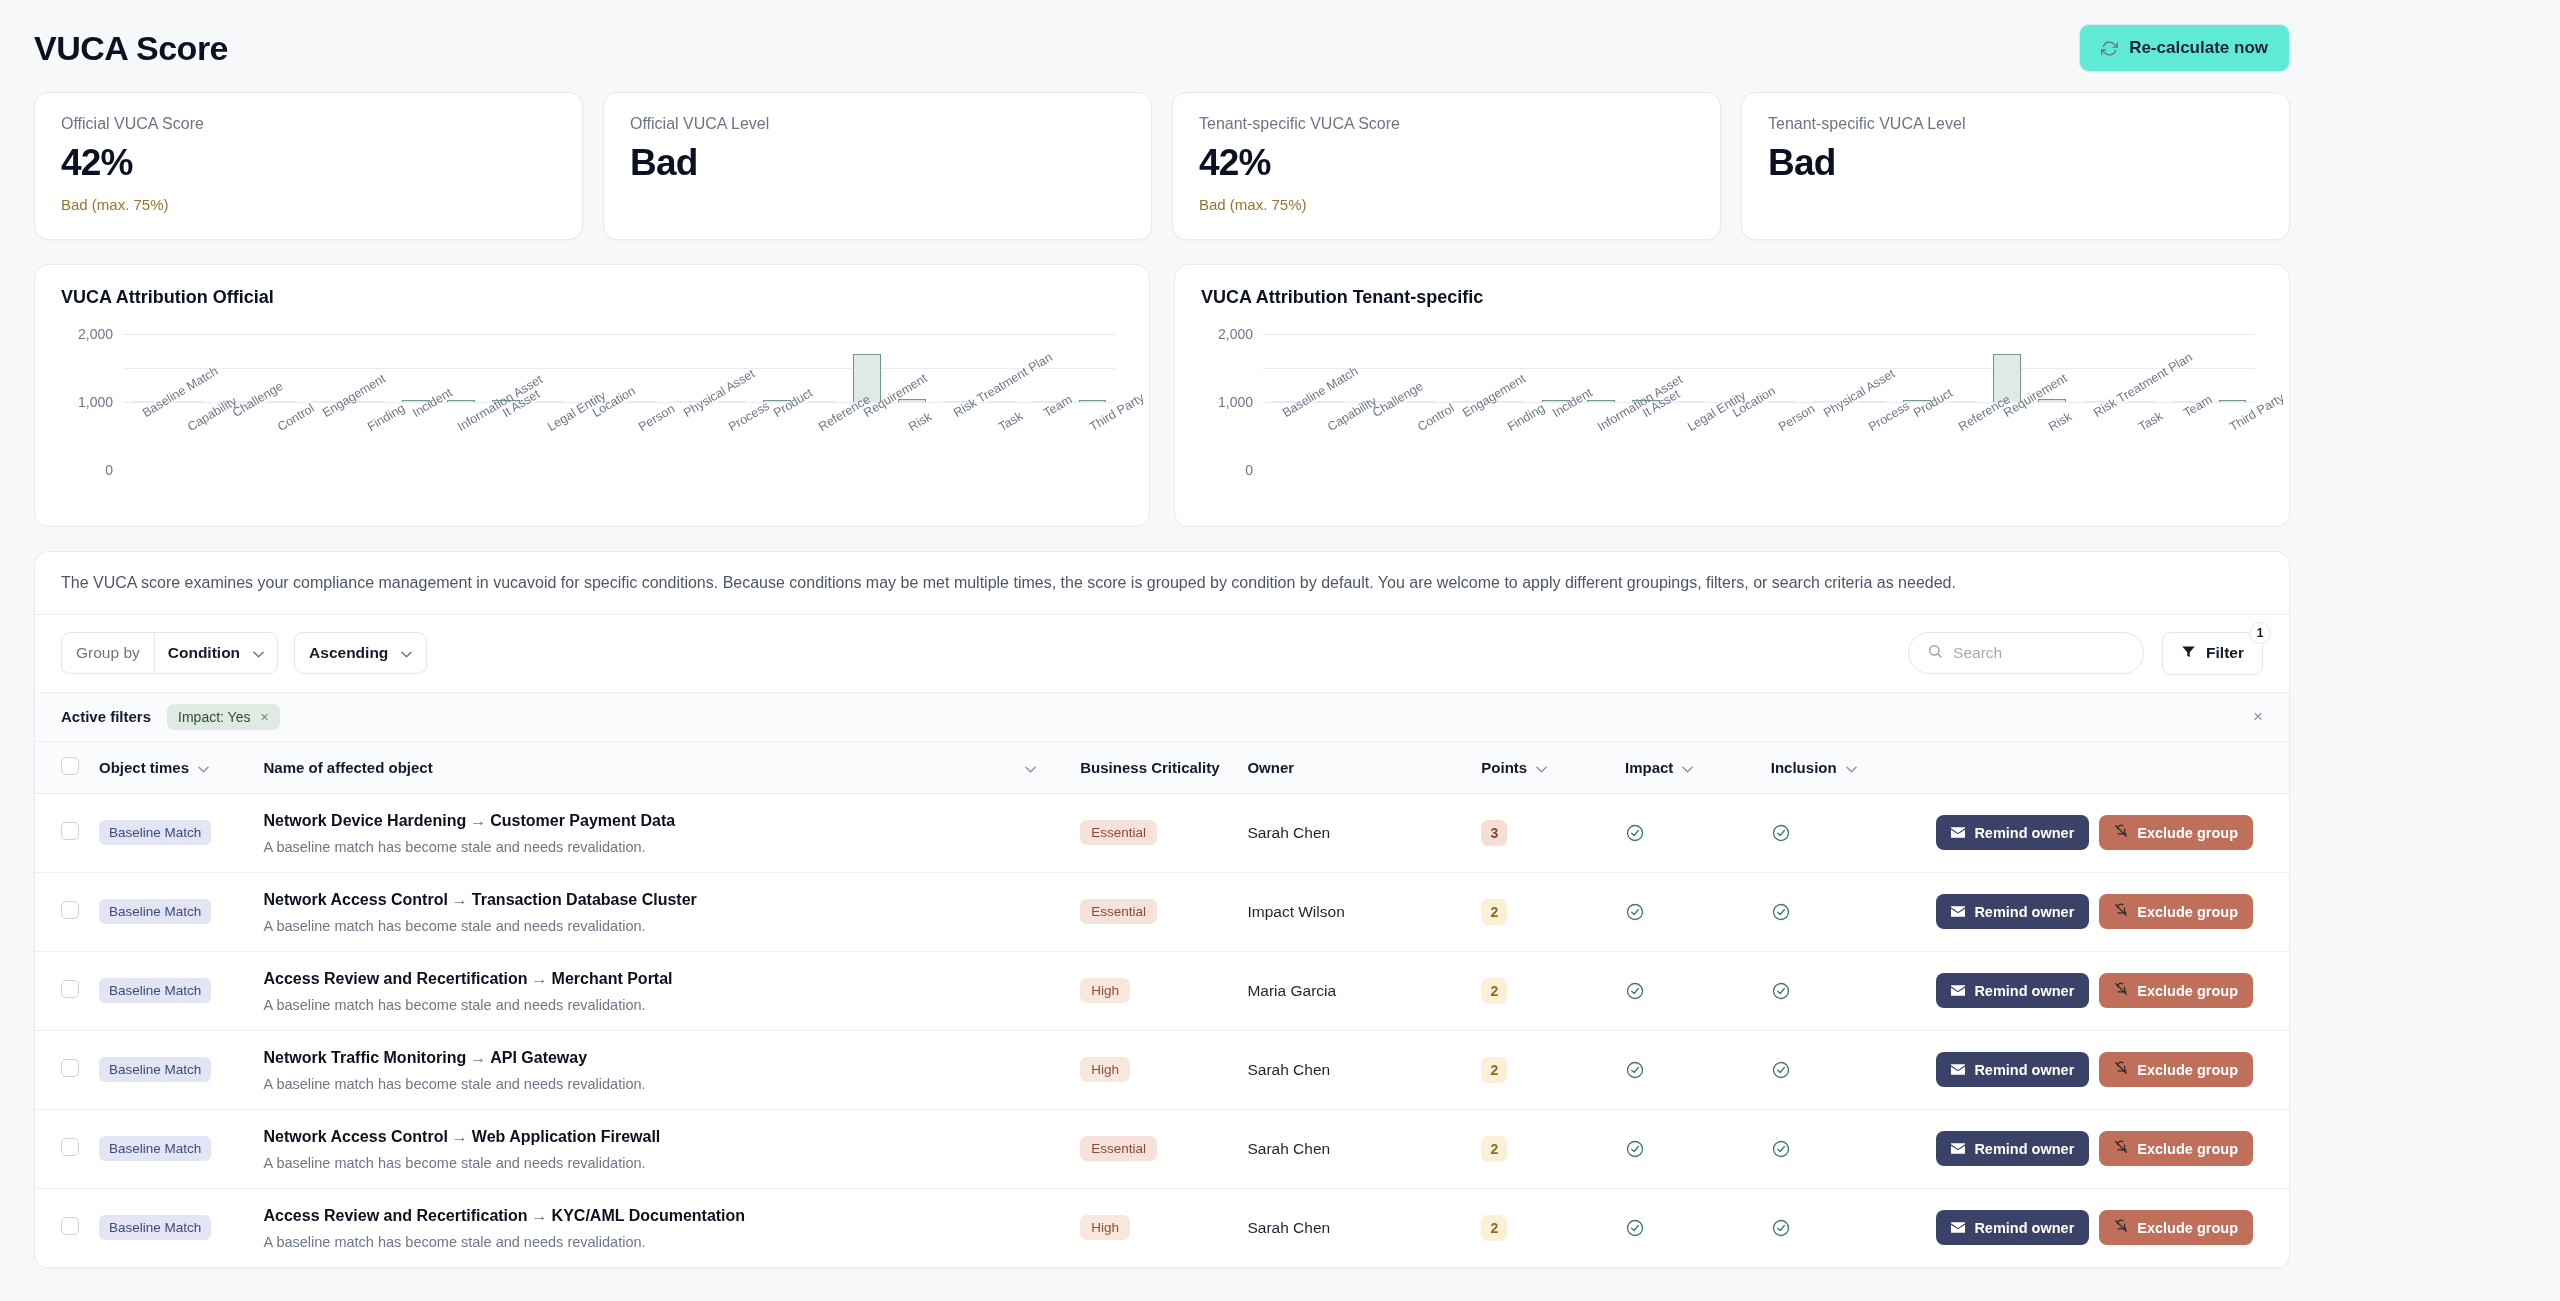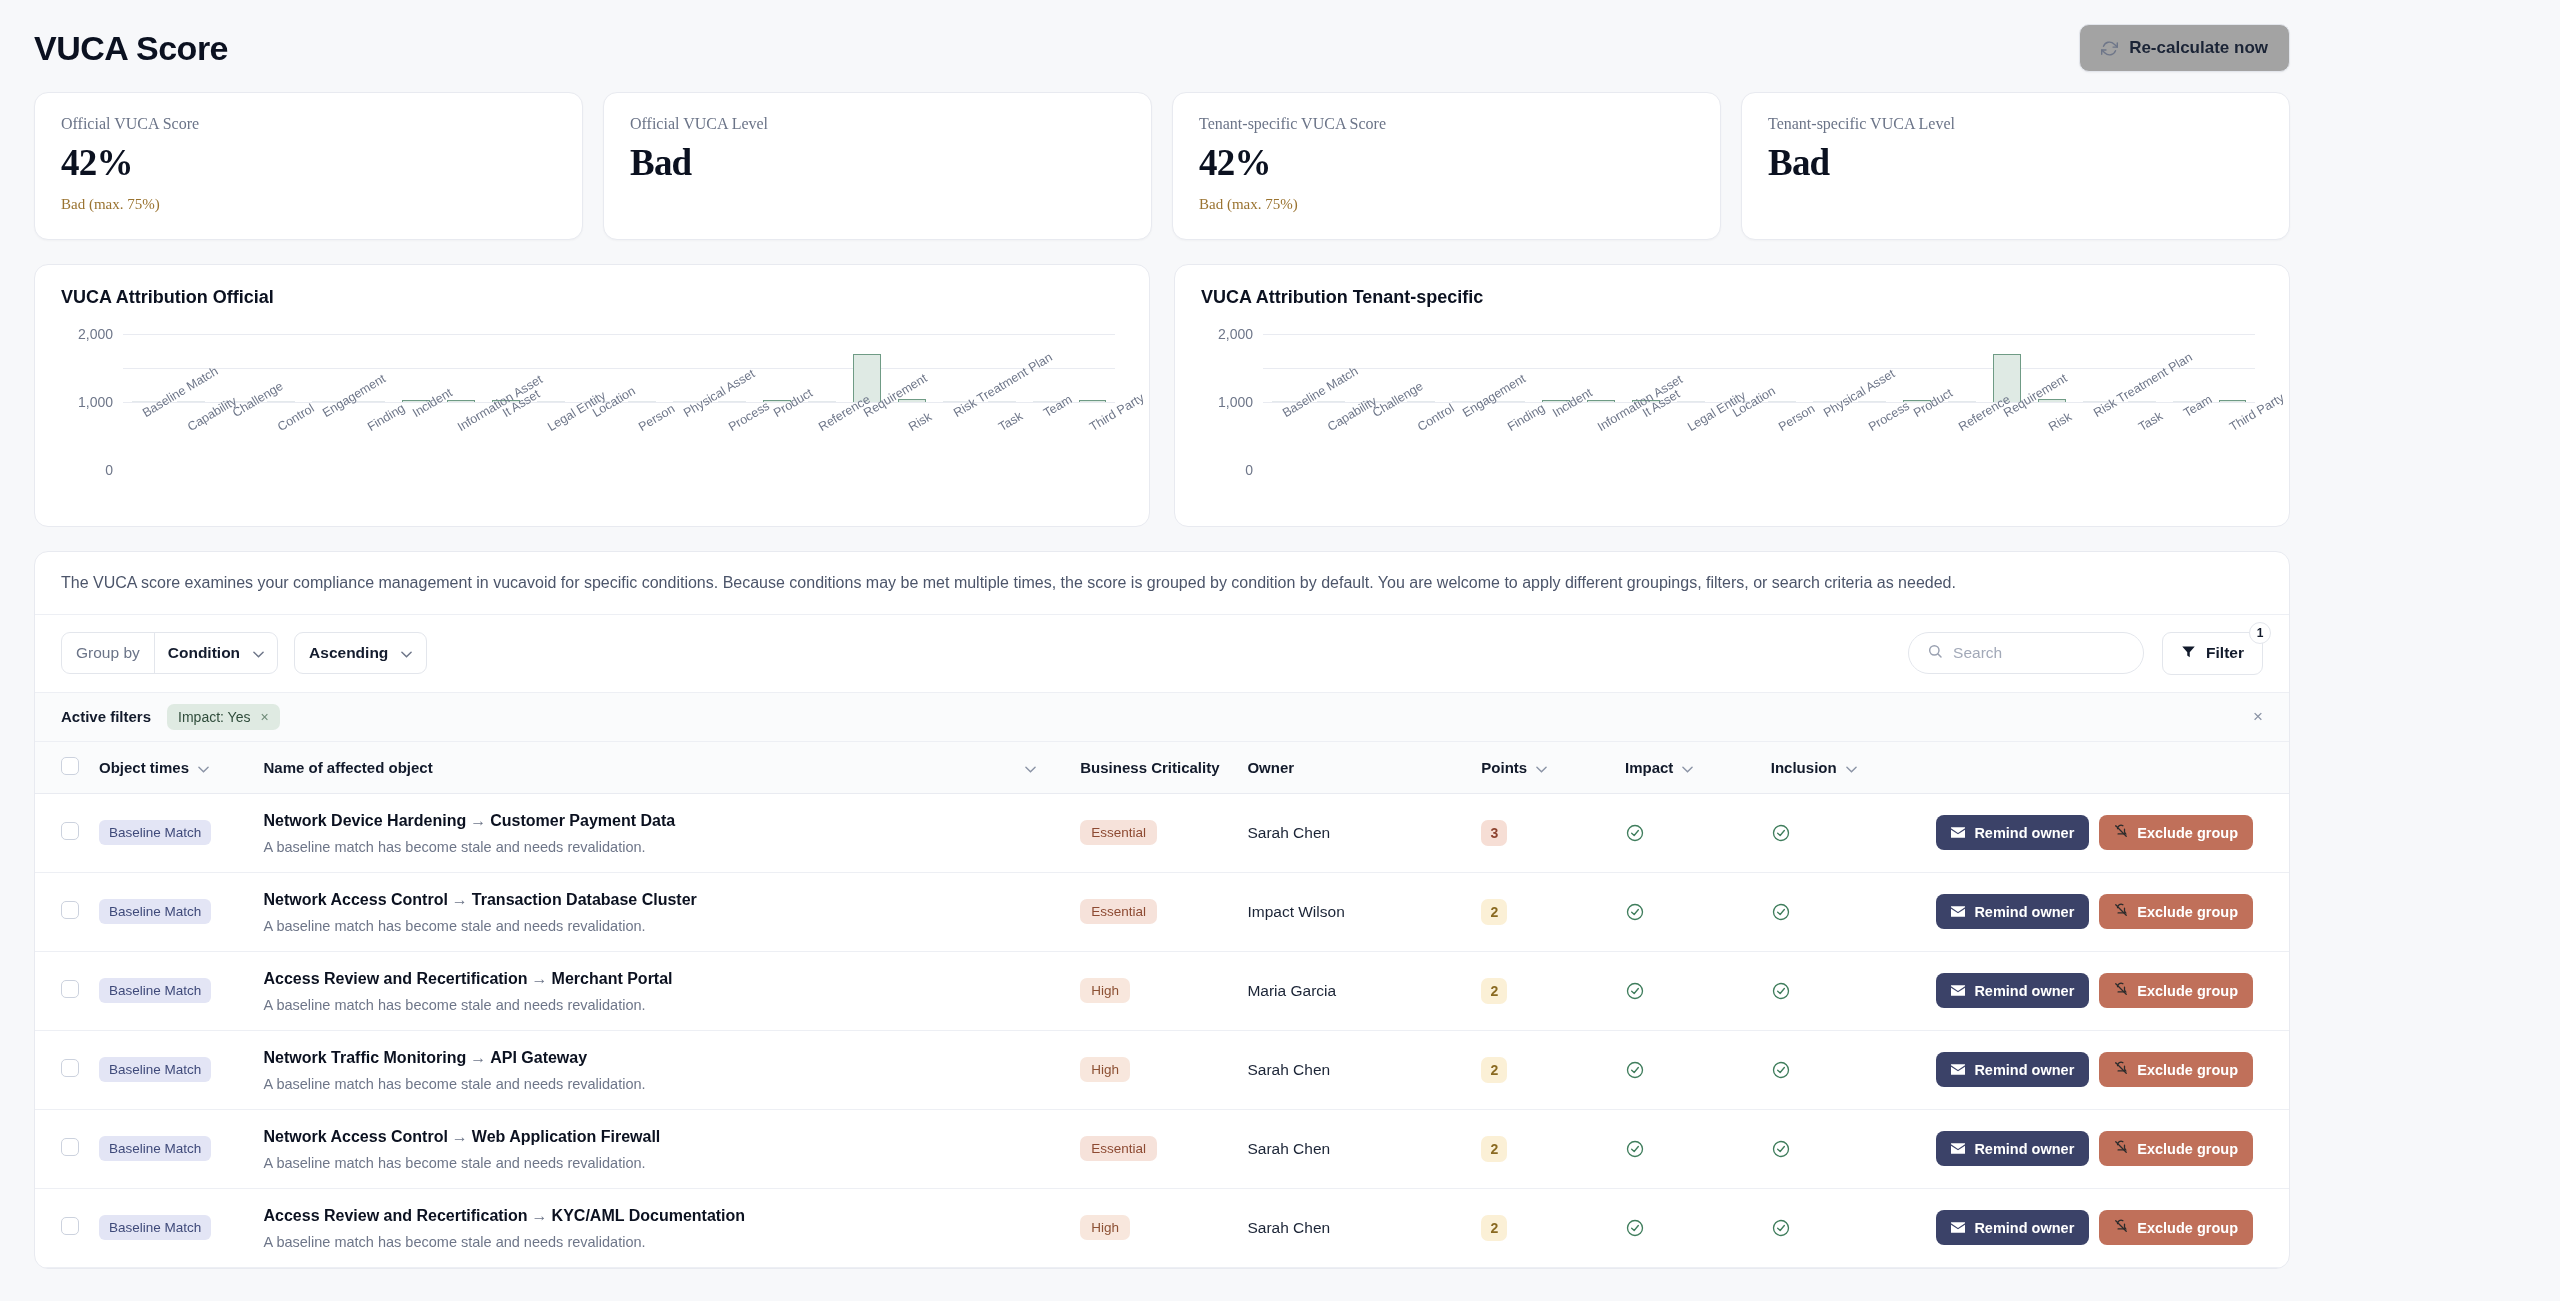--- a/index.html
+++ b/index.html
@@ -13,28 +13,28 @@
   .page { width: 2324px; height: 1301px; position: relative; }
 
   
   .header {
     display: flex; align-items: center; justify-content: space-between;
     padding: 24px 34px 14px 34px;
   }
   .page-title { font-size: 34px; font-weight: 700; letter-spacing: -0.5px; color: #0b1120; }
   .recalc-btn {
     display: flex; align-items: center; gap: 11px;
-    background: #a3a3a3; border: 1px solid #e3e6ec; border-radius: 10px;
+    background: #5eead4; border: 1px solid #e3e6ec; border-radius: 10px;
     padding: 13px 21px; font-size: 17px; font-weight: 600; color: #1b2436;
     cursor: pointer; box-shadow: 0 1px 2px rgba(16,24,40,.04);
   }
   .recalc-btn svg { display:block; }
 
   
-  .kpi-row { display: flex; gap: 20px; padding: 6px 34px 0 34px; font-family: Liberation Serif, serif; }
+  .kpi-row { display: flex; gap: 20px; padding: 6px 34px 0 34px; }
   .kpi-card {
     flex: 1 1 0; background: #fff; border: 1px solid #e8eaf0; border-radius: 14px;
     padding: 22px 26px 26px 26px; min-height: 122px;
     box-shadow: 0 1px 2px rgba(16,24,40,.03);
   }
   .kpi-label { font-size: 16px; color: #6b7488; margin-bottom: 10px; }
   .kpi-value { font-size: 37px; font-weight: 700; letter-spacing: -0.8px; color: #0b1120; line-height: 1.1; }
   .kpi-sub { font-size: 15px; color: #9a7330; margin-top: 12px; }
 
   

